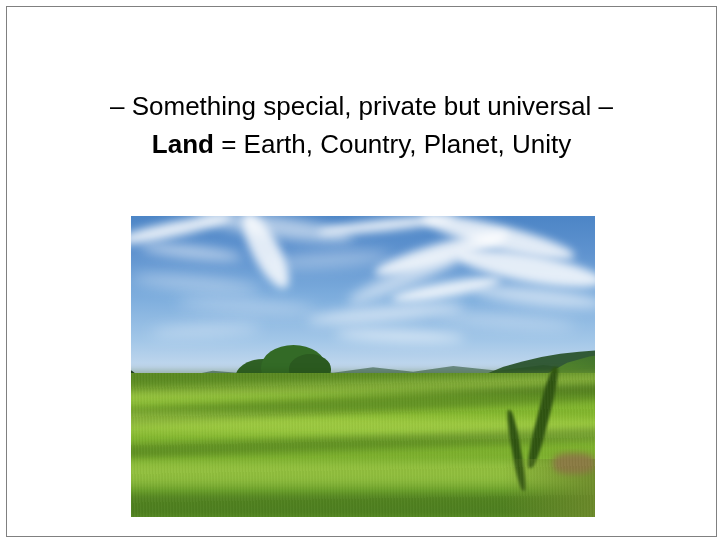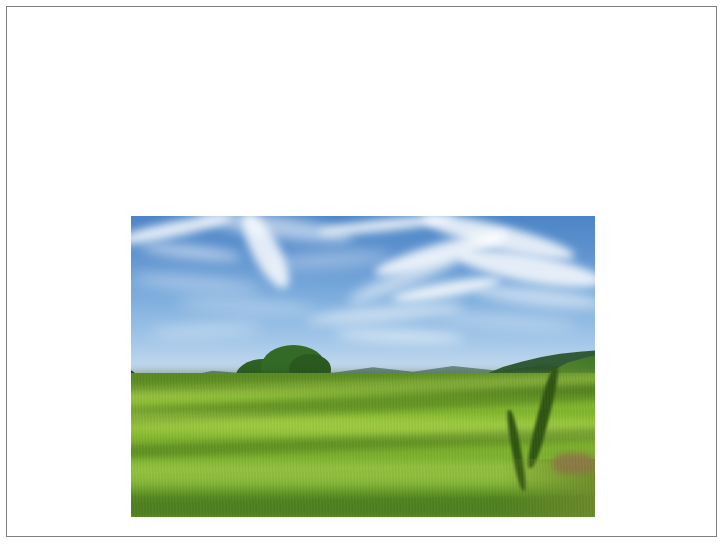--- a/index.html
+++ b/index.html
@@ -234,20 +234,22 @@
     opacity: .55;
   }
 </style>
 </head>
 <body>
 
 <div class="slide">
 
 
   <div class="subtitle">
+    <span class="line">– Something special, private but universal –</span>
+    <span class="line"><b>Land</b><span> = Earth, Country, Planet, Unity</span></span>
   </div>
 
   <div class="photo">
     <div class="photo-inner">
 
       <div class="sky"></div>
 
       <div class="cloud" style="left:-4%; top:2%; width:26%; height:5%; transform:rotate(-12deg);"></div>
       <div class="cloud soft" style="left:14%; top:0%; width:34%; height:7%; transform:rotate(8deg);"></div>
       <div class="cloud" style="left:40%; top:1%; width:30%; height:4%; transform:rotate(-6deg);"></div>

